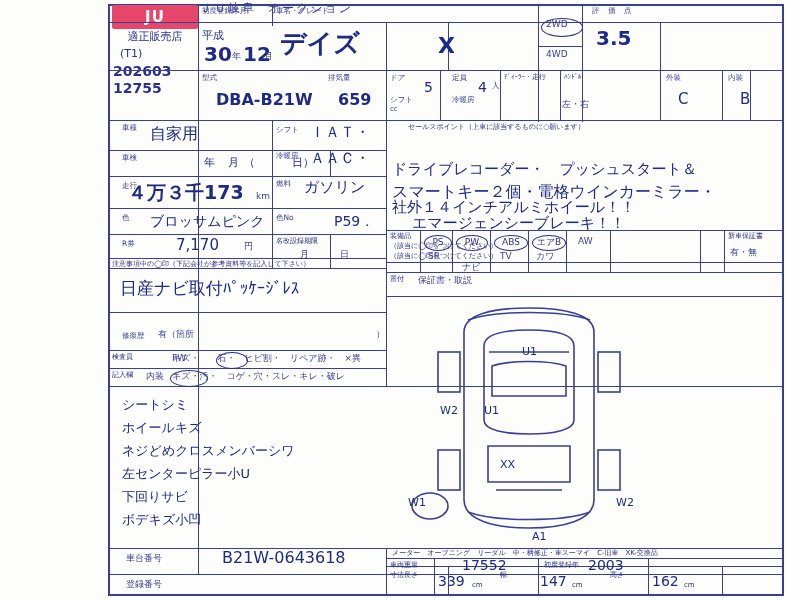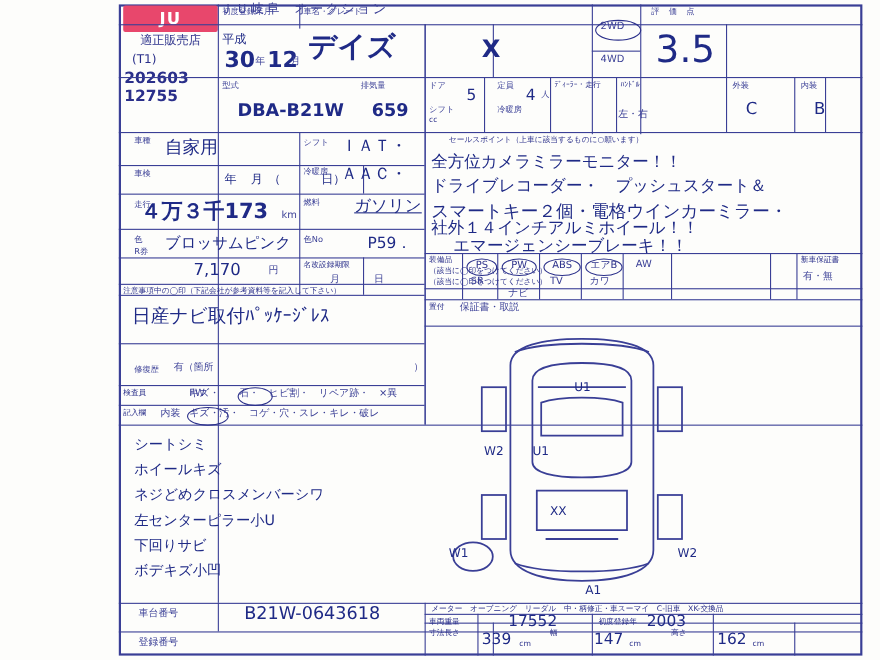--- a/index.html
+++ b/index.html
@@ -136,21 +136,21 @@
 
   <div class="tx hand" style="left:280px;top:30px;font-size:26px;font-weight:bold;">デイズ</div>
   <div class="tx hand" style="left:438px;top:34px;font-size:22px;font-weight:bold;">X</div>
 
   <div class="tx lbl9" style="left:546px;top:20px;">2WD</div>
   <div class="circ circ-s" style="position:absolute;left:541px;top:18px;width:40px;height:17px;border-radius:50%;line-height:15px;"></div>
   <div class="tx lbl9" style="left:546px;top:50px;">4WD</div>
   <div class="ln hl" style="left:538px;top:46px;width:44px;"></div>
 
   <div class="tx lbl" style="left:592px;top:7px;letter-spacing:3px;">評 価 点</div>
-  <div class="tx hand" style="left:596px;top:28px;font-size:34px;font-weight:normal;">3.5</div>
+  <div class="tx hand" style="left:596px;top:28px;font-size:20px;font-weight:bold;">3.5</div>
 
   <div class="tx lbl" style="left:202px;top:74px;">型式</div>
   <div class="tx hand" style="left:216px;top:92px;font-size:16px;font-weight:bold;">DBA-B21W</div>
 
   <div class="tx lbl" style="left:328px;top:74px;">排気量</div>
   <div class="tx hand" style="left:338px;top:92px;font-size:16px;font-weight:bold;">659</div>
   <div class="tx tiny" style="left:390px;top:106px;">cc</div>
 
   <div class="tx lbl" style="left:390px;top:74px;">ドア</div>
   <div class="tx hand" style="left:424px;top:80px;font-size:14px;">5</div>
@@ -180,33 +180,33 @@
 
   <div class="tx lbl" style="left:122px;top:182px;">走行</div>
   <div class="tx hand" style="left:128px;top:183px;font-size:19px;font-weight:bold;">４万３千173</div>
   <div class="tx lbl9" style="left:256px;top:192px;">km</div>
 
   <div class="tx lbl" style="left:122px;top:214px;">色</div>
   <div class="tx hand" style="left:150px;top:214px;font-size:14px;">ブロッサムピンク</div>
   <div class="tx lbl" style="left:276px;top:214px;">色No</div>
   <div class="tx hand" style="left:334px;top:214px;font-size:14px;">P59．</div>
 
-  <div class="tx lbl" style="left:122px;top:225px;">R券</div>
+  <div class="tx lbl" style="left:122px;top:240px;">R券</div>
   <div class="tx hand" style="left:176px;top:238px;font-size:15px;">7,170</div>
   <div class="tx lbl9" style="left:244px;top:242px;">円</div>
   <div class="tx tiny" style="left:276px;top:238px;">名改設録期限</div>
   <div class="tx lbl9" style="left:300px;top:250px;">月</div>
   <div class="tx lbl9" style="left:340px;top:250px;">日</div>
 
   <div class="tx lbl" style="left:276px;top:126px;">シフト</div>
   <div class="tx hand" style="left:310px;top:125px;font-size:15px;">ＩＡＴ・</div>
   <div class="tx lbl" style="left:276px;top:152px;">冷暖房</div>
   <div class="tx hand" style="left:310px;top:151px;font-size:15px;">ＡＡＣ・</div>
   <div class="tx lbl" style="left:276px;top:180px;">燃料</div>
-  <div class="tx hand" style="left:322px;top:180px;font-size:15px;text-decoration:underline;">ガソリン</div>
+  <div class="tx hand" style="left:304px;top:180px;font-size:15px;">ガソリン</div>
 
   <div class="tx tiny" style="left:112px;top:261px;">注意事項中の◯印（下記会社が参考資料等を記入して下さい）</div>
   <div class="tx hand" style="left:120px;top:280px;font-size:17px;">日産ナビ取付ﾊﾟｯｹｰｼﾞﾚｽ</div>
   <div class="tx lbl" style="left:122px;top:332px;">修復歴</div>
   <div class="tx lbl9" style="left:158px;top:330px;">有（箇所</div>
   <div class="tx lbl9" style="left:376px;top:330px;">）</div>
 
   <div class="tx tiny" style="left:112px;top:354px;">検査員</div>
   <div class="tx tiny" style="left:112px;top:372px;">記入欄</div>
   <div class="tx lbl9" style="left:146px;top:354px;margin-left:26px;">FW</div>
@@ -217,21 +217,20 @@
   <div class="oval" style="position:absolute;left:170px;top:370px;width:36px;height:15px;"></div>
 
   <div class="tx hand" style="left:122px;top:398px;font-size:13px;">シートシミ</div>
   <div class="tx hand" style="left:122px;top:421px;font-size:13px;">ホイールキズ</div>
   <div class="tx hand" style="left:122px;top:444px;font-size:13px;">ネジどめクロスメンバーシワ</div>
   <div class="tx hand" style="left:122px;top:467px;font-size:13px;">左センターピラー小U</div>
   <div class="tx hand" style="left:122px;top:490px;font-size:13px;">下回りサビ</div>
   <div class="tx hand" style="left:122px;top:513px;font-size:13px;">ボデキズ小凹</div>
 
   <div class="tx tiny" style="left:392px;top:124px;margin-left:16px;">セールスポイント（上車に該当するものに○願います）</div>
-  <div class="tx hand" style="left:392px;top:140px;font-size:15px;">全方位カメラミラーモニター！！</div>
   <div class="tx hand" style="left:392px;top:162px;font-size:15px;">ドライブレコーダー・　プッシュスタート＆</div>
   <div class="tx hand" style="left:392px;top:184px;font-size:16px;">スマートキー２個・電格ウインカーミラー・</div>
   <div class="tx hand" style="left:392px;top:200px;font-size:15px;">社外１４インチアルミホイール！！</div>
   <div class="tx hand" style="left:412px;top:216px;font-size:15px;">エマージェンシーブレーキ！！</div>
 
   <div class="tx tiny" style="left:390px;top:233px;">装備品</div>
   <div class="tx tiny" style="left:390px;top:243px;">（該当に◯印をつけてください）</div>
   <div class="tx tiny" style="left:390px;top:253px;">（該当に◯印をつけてください）</div>
 
   <div class="oval" style="position:absolute;left:424px;top:235px;width:26px;height:14px;font-size:9px;line-height:13px;">PS</div>

